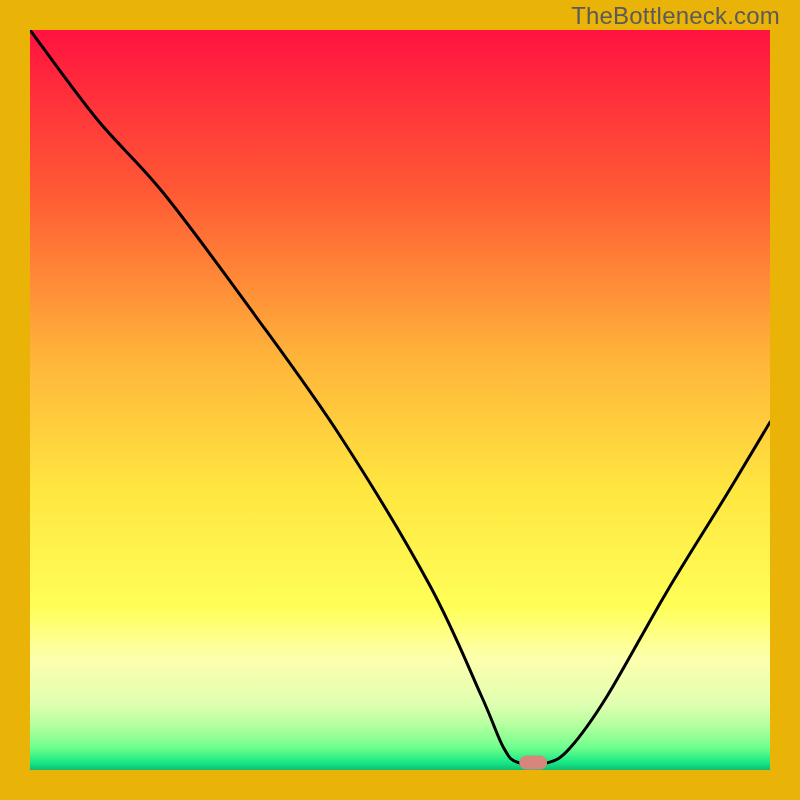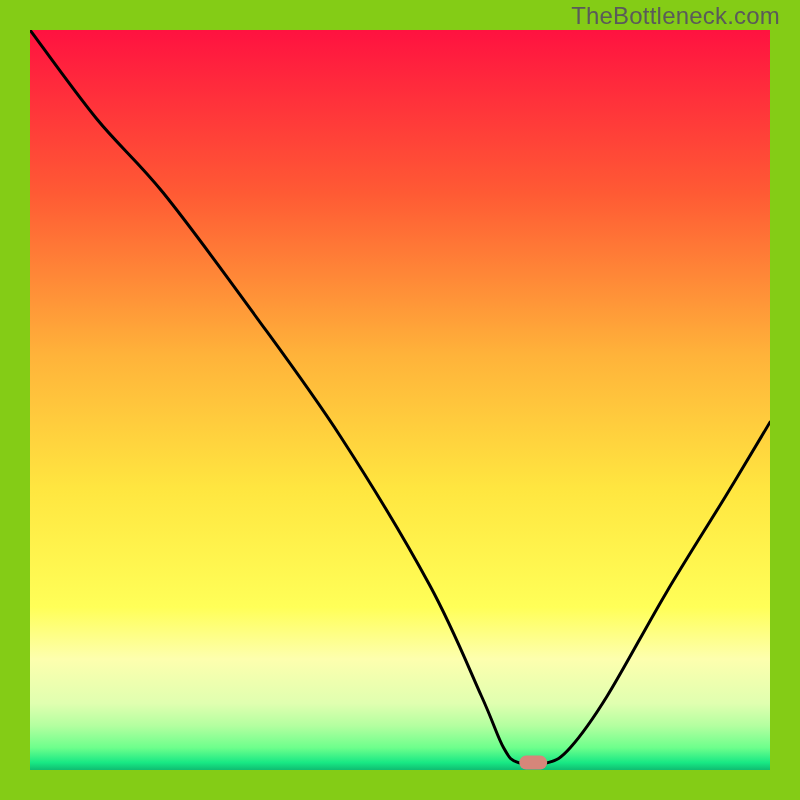--- a/index.html
+++ b/index.html
@@ -7,21 +7,21 @@
     padding: 0;
     width: 800px;
     height: 800px;
     background: #000;
     overflow: hidden;
   }
   .container {
     position: relative;
     width: 800px;
     height: 800px;
-    background: #84cc16;
+    background: #eab308;
   }
   .watermark {
     position: absolute;
     top: 2px;
     right: 20px;
     font-family: Arial, Helvetica, sans-serif;
     font-size: 24px;
     font-weight: 500;
     color: #5a5a5a;
     letter-spacing: 0.2px;

